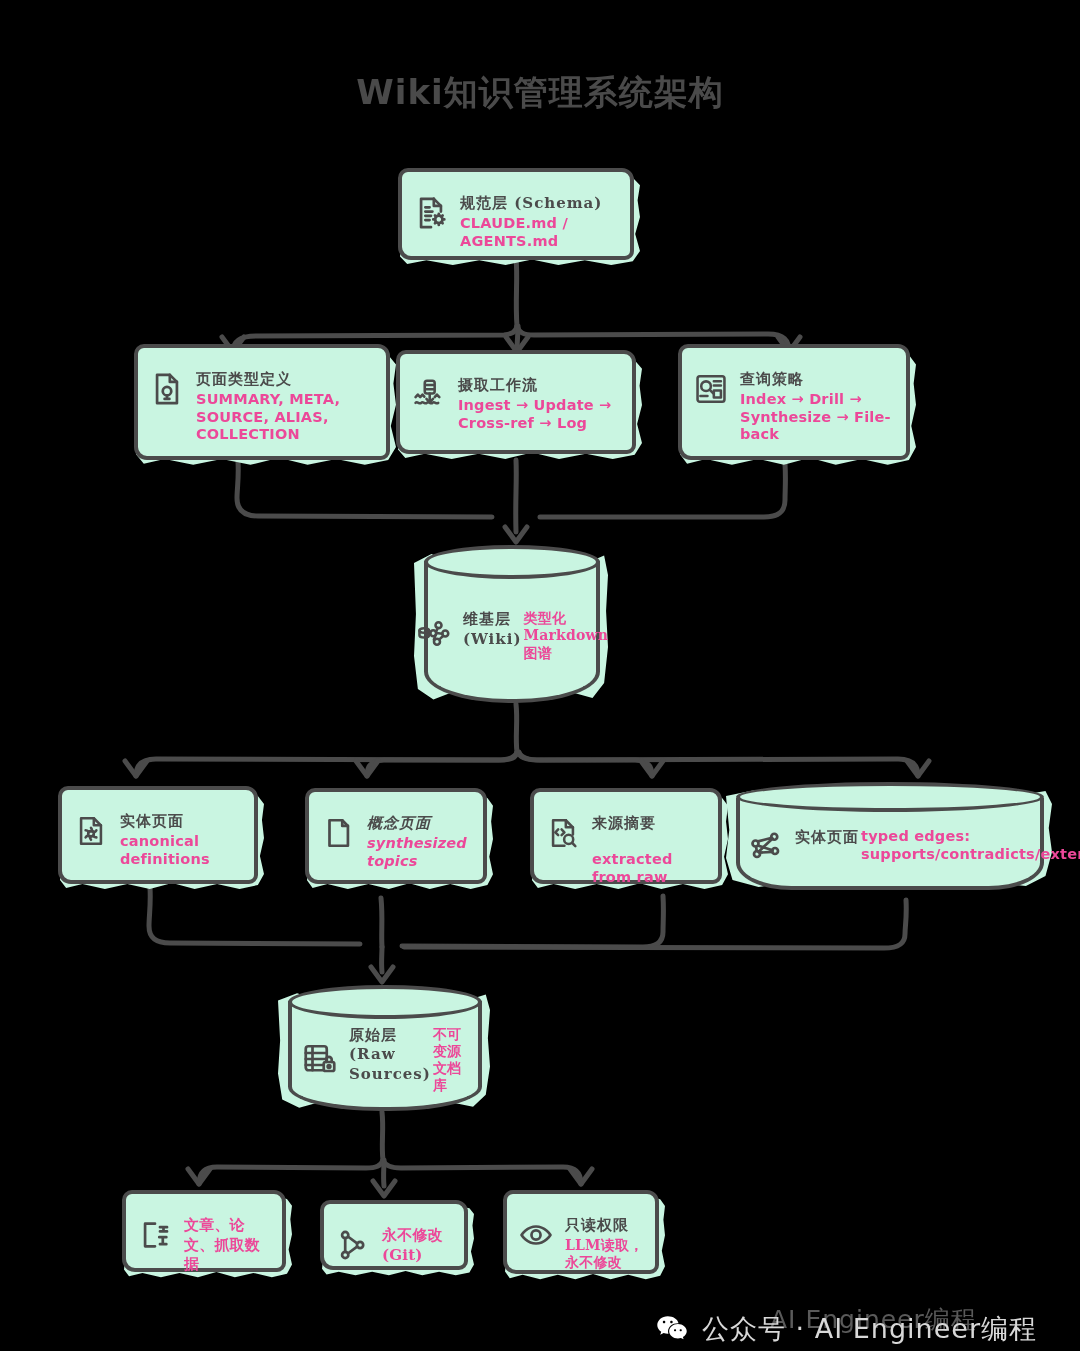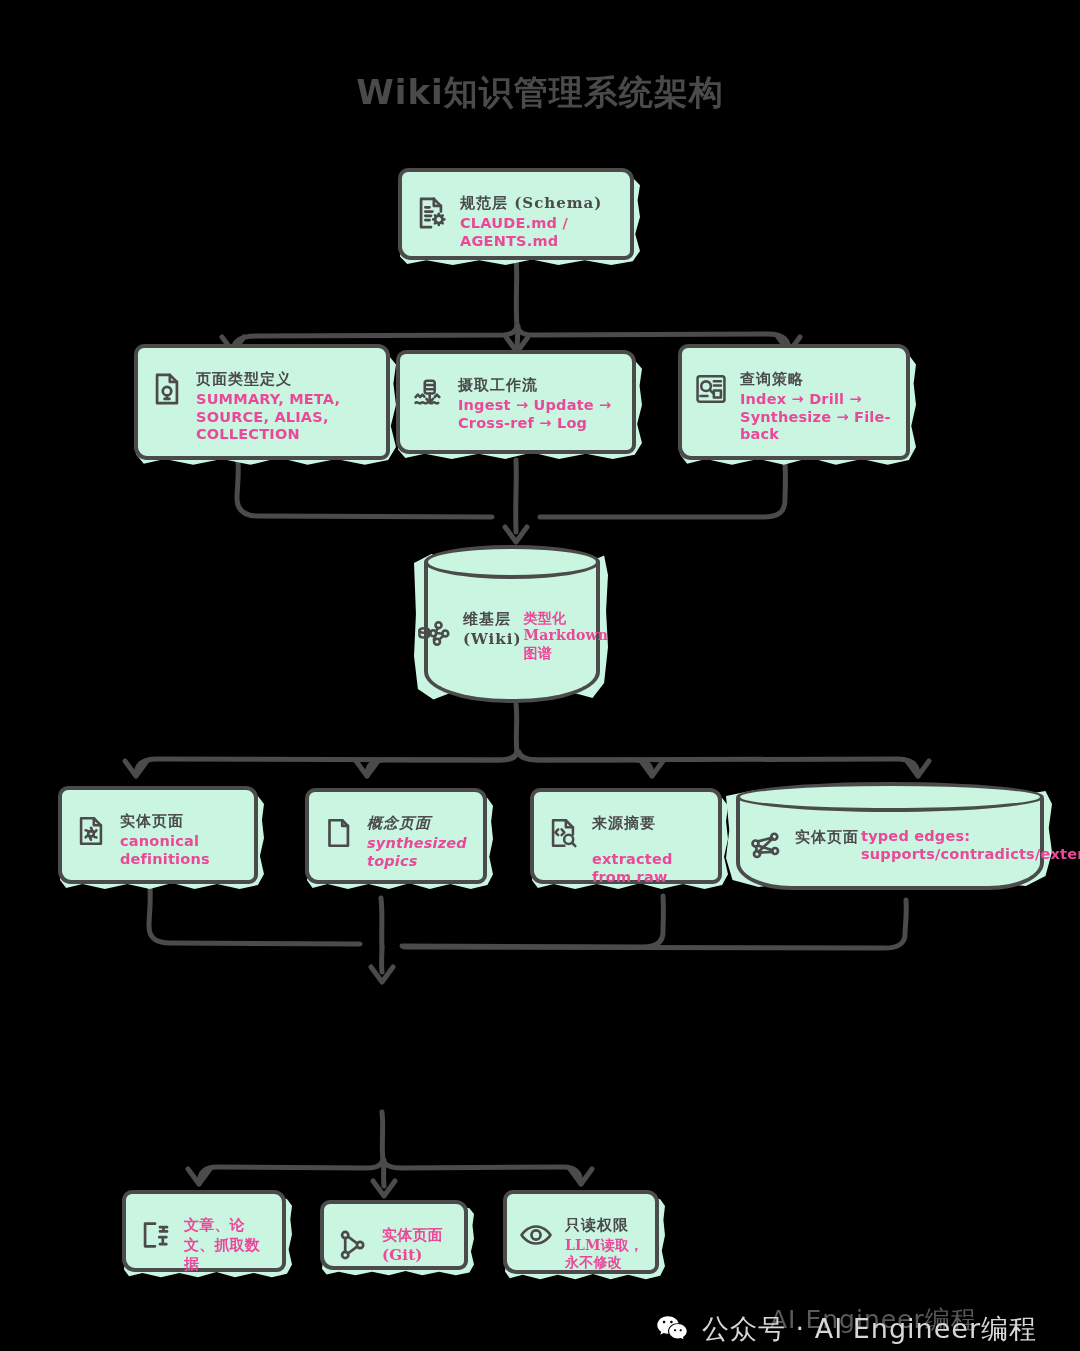--- a/index.html
+++ b/index.html
@@ -411,20 +411,40 @@
           <path d="M5.4 13l.4 3"></path>
         </svg>
       </div>
       <div class="txt">
         <div class="n-label">实体页面</div>
         <div class="n-sub" style="max-width:250px;">typed edges: supports/contradicts/extends</div>
       </div>
     </div>
   </div>
 
+  <div class="cyl" style="left:288px; top:985px; width:194px; height:126px;">
+    <div class="paper"></div>
+    <div class="body"></div>
+    <div class="top"></div>
+    <div class="content">
+      <div class="ico">
+        <svg viewBox="0 0 24 24" fill="none" stroke="#4b4b4b" stroke-width="1.8" stroke-linecap="round" stroke-linejoin="round">
+          <rect x="2.5" y="3.5" width="14" height="16" rx="1.8"></rect>
+          <path d="M2.5 8h14M2.5 12h14M2.5 16h14M7 3.5v16"></path>
+          <rect x="14.5" y="14" width="7" height="6" rx="1.2" fill="#c9f5e1"></rect>
+          <path d="M16.2 14v-1.6a1.8 1.8 0 0 1 3.6 0V14"></path>
+          <circle cx="18" cy="17" r="0.9"></circle>
+        </svg>
+      </div>
+      <div class="txt">
+        <div class="n-label" style="white-space:normal; max-width:118px; line-height:1.3;">原始层 (Raw Sources)</div>
+        <div class="n-sub cn" style="max-width:124px;">不可变源文档库</div>
+      </div>
+    </div>
+  </div>
 
   <div class="node" style="left:122px; top:1190px; width:164px; height:82px;">
     <div class="paper"></div>
     <div class="fill"></div>
     <div class="frame"></div>
     <div class="ico">
       <svg viewBox="0 0 24 24" fill="none" stroke="#4b4b4b" stroke-width="1.9" stroke-linecap="round" stroke-linejoin="round">
         <path d="M12 4H5v16h7"></path>
         <path d="M15.5 6.5h5M18 6.5v3M15.5 9.5h5"></path>
         <path d="M15 13.5h5M17.5 13.5v5M15.5 18.5h4.5"></path>
@@ -442,21 +462,21 @@
     <div class="ico">
       <svg viewBox="0 0 24 24" fill="none" stroke="#4b4b4b" stroke-width="1.9" stroke-linecap="round" stroke-linejoin="round">
         <circle cx="6.5" cy="5" r="2.2"></circle>
           <circle cx="6.5" cy="19" r="2.2"></circle>
           <circle cx="17" cy="12" r="2.2"></circle>
         <path d="M6.5 7.2v9.6"></path>
           <path d="M8.6 6.2l6.3 4.6M8.6 17.8l6.3-4.6"></path>
       </svg>
     </div>
     <div class="txt">
-      <div class="n-sub cn" style="max-width:88px; font-size:15px; line-height:1.3;">实体页面 (Git)</div>
+      <div class="n-sub cn" style="max-width:88px; font-size:15px; line-height:1.3;">永不修改 (Git)</div>
     </div>
   </div>
 
   <div class="node" style="left:503px; top:1190px; width:156px; height:84px;">
     <div class="paper"></div>
     <div class="fill"></div>
     <div class="frame"></div>
     <div class="ico">
       <svg viewBox="0 0 24 24" fill="none" stroke="#4b4b4b" stroke-width="1.9" stroke-linecap="round" stroke-linejoin="round">
         <path d="M1.8 12s3.6-6 10.2-6 10.2 6 10.2 6-3.6 6-10.2 6S1.8 12 1.8 12z"></path>

